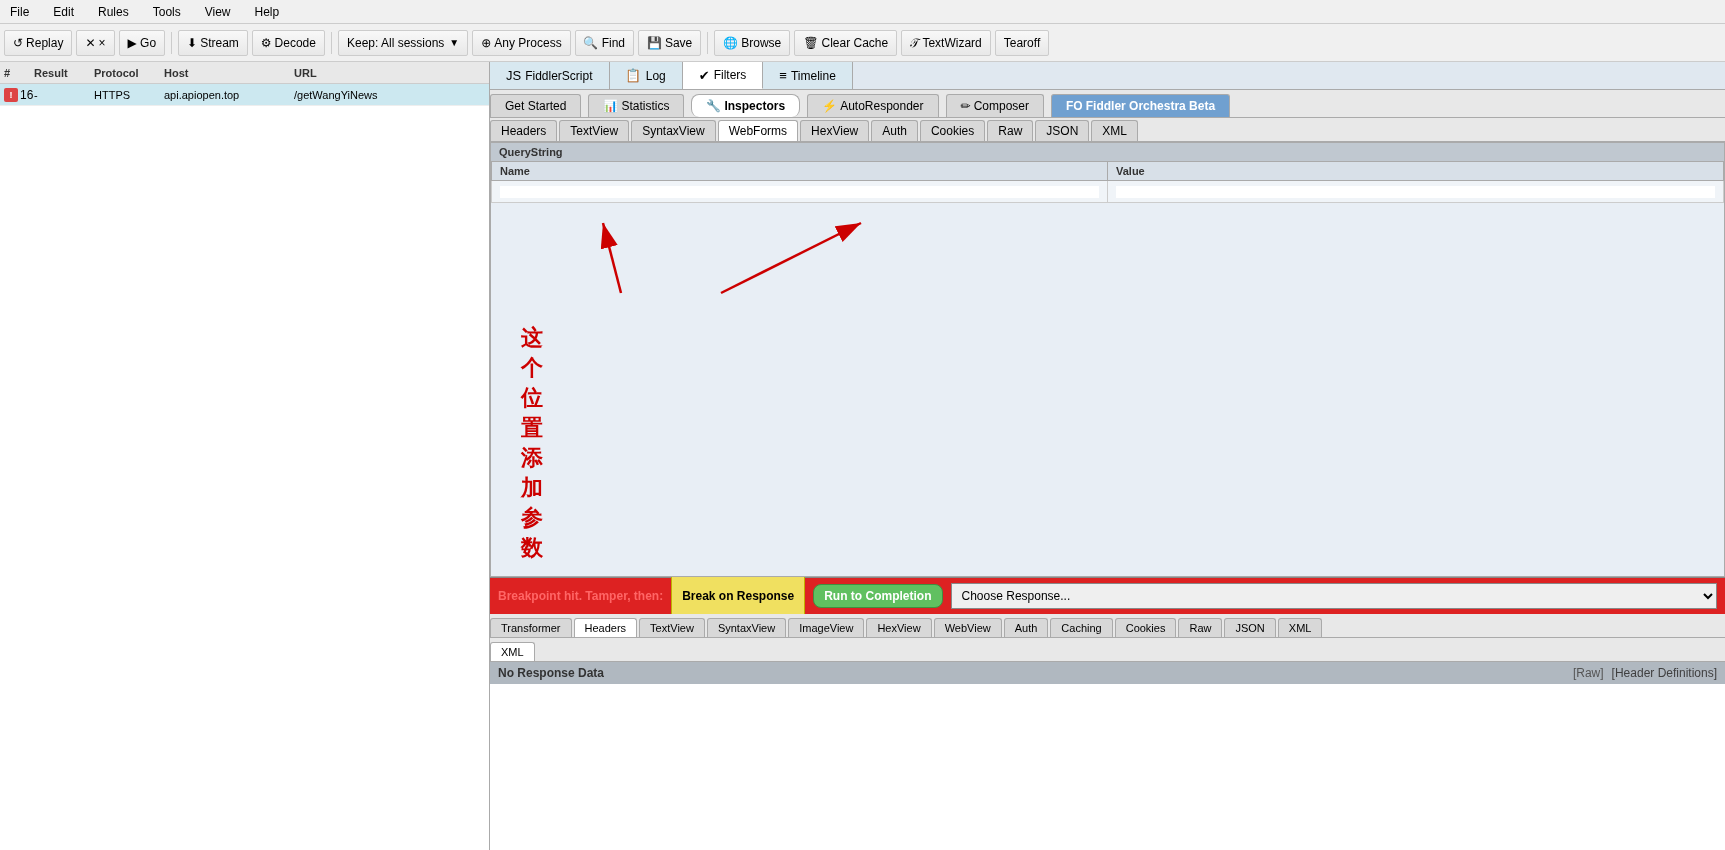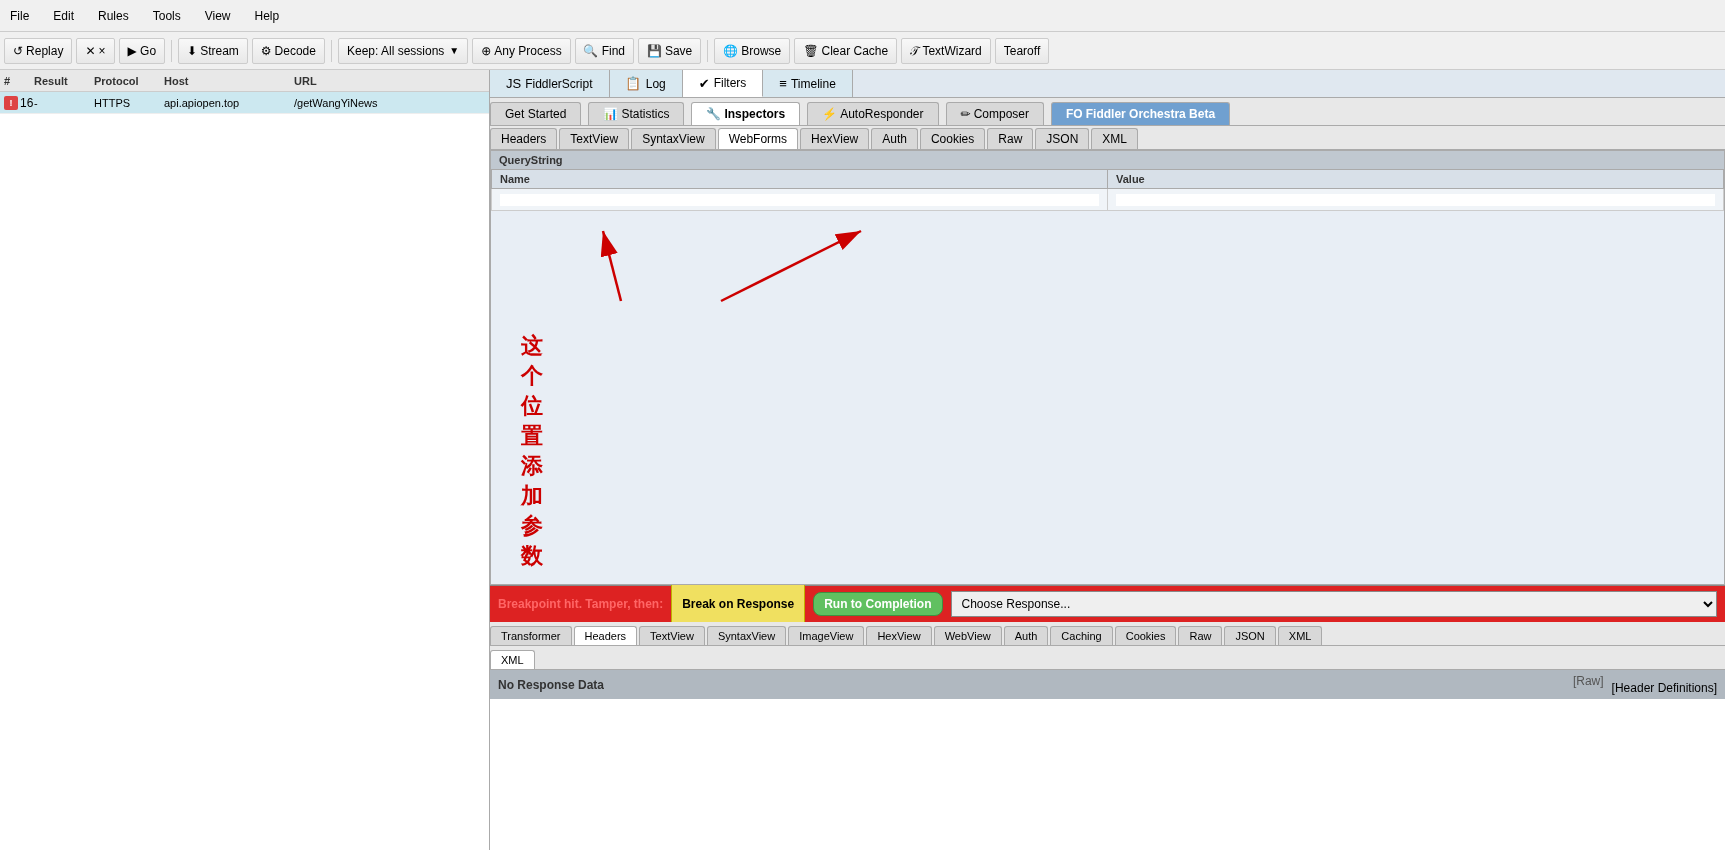--- a/index.html
+++ b/index.html
@@ -1,19 +1,19 @@
 <!DOCTYPE html>
 <html><head>
   <meta charset="utf-8">
   <style>
     * { box-sizing: border-box; margin: 0; padding: 0; font-family: 'Segoe UI', Tahoma, sans-serif; font-size: 12px; }
     body { background: #f0f0f0; overflow: hidden; width: 1725px; height: 850px; }
 
     
-    .menubar { background: #f0f0f0; border-bottom: 1px solid #ccc; display: flex; align-items: center; padding: 2px 4px; gap: 12px; height: 32px; }
+    .menubar { background: #f0f0f0; border-bottom: 1px solid #ccc; display: flex; align-items: center; padding: 2px 4px; gap: 12px; height: 24px; }
     .menubar-item { cursor: pointer; padding: 2px 6px; font-size: 12px; }
 
     
     .toolbar { background: #f0f0f0; border-bottom: 1px solid #ccc; display: flex; align-items: center; padding: 2px 4px; gap: 4px; height: 38px; }
     .toolbar-btn { display: flex; align-items: center; gap: 3px; padding: 3px 8px; border: 1px solid #ccc; background: linear-gradient(to bottom, #f8f8f8, #e8e8e8); cursor: pointer; font-size: 12px; border-radius: 2px; height: 26px; }
     .toolbar-sep { width: 1px; background: #ccc; height: 22px; margin: 0 2px; }
     .toolbar-dropdown { display: flex; align-items: center; }
     .toolbar-dropdown-arrow { font-size: 10px; margin-left: 2px; }
 
     
@@ -34,21 +34,21 @@
 
     
     .top-tabs { display: flex; background: #e0e8f0; border-bottom: 1px solid #aaa; height: 28px; }
     .top-tab { display: flex; align-items: center; gap: 4px; padding: 4px 16px; border-right: 1px solid #aaa; cursor: pointer; font-size: 11px; background: #d8e8f0; }
     .top-tab.active { background: white; border-bottom: 1px solid white; }
     .top-tab-icon { font-size: 13px; }
 
     
     .inspector-tabs { display: flex; background: #e8e8e8; border-bottom: 1px solid #aaa; height: 28px; align-items: flex-end; }
     .inspector-tab { padding: 4px 14px; border: 1px solid #aaa; border-bottom: none; cursor: pointer; font-size: 11px; background: #d8d8d8; margin-right: 7px; border-radius: 3px 3px 0 0; }
-    .inspector-tab.active { background: white; font-weight: bold; }
+    .inspector-tab.active { background: white; font-weight: bold; border-radius: 8px; }
     .inspector-tab.highlighted { background: #70a0d0; color: white; font-weight: bold; }
 
     
     .request-tabs { display: flex; background: #e8e8e8; border-bottom: 1px solid #aaa; height: 24px; align-items: flex-end; }
     .request-tab { padding: 3px 10px; border: 1px solid #aaa; border-bottom: none; cursor: pointer; font-size: 11px; background: #d8d8d8; margin-right: 2px; border-radius: 3px 3px 0 0; }
     .request-tab.active { background: white; }
 
     
     .webforms-content { flex: 1; background: #e8eef5; border: 1px solid #aaa; margin: 0; overflow: auto; position: relative; }
     .querystring-header { background: #c0c8d0; padding: 3px 8px; font-weight: bold; font-size: 11px; color: #333; }
@@ -71,21 +71,21 @@
     
     .response-tabs { display: flex; background: #e8e8e8; border-bottom: 1px solid #aaa; height: 24px; align-items: flex-end; flex-wrap: wrap; }
     .response-tab { padding: 3px 10px; border: 1px solid #aaa; border-bottom: none; cursor: pointer; font-size: 11px; background: #d8d8d8; margin-right: 2px; border-radius: 3px 3px 0 0; }
     .response-tab.active { background: white; }
 
     
     .no-response-bar { background: #b0b8c0; padding: 4px 8px; display: flex; justify-content: space-between; align-items: center; }
     .no-response-label { font-weight: bold; font-size: 12px; color: #333; }
     .no-response-links { display: flex; gap: 8px; font-size: 11px; }
     .no-response-link { color: #555; cursor: pointer; }
-    .no-response-link.blue { color: #000000; cursor: pointer; margin-top: 7px; }
+    .no-response-link.blue { color: #404040; cursor: pointer; }
 
     .response-body { flex: 1; background: white; }
 
     
     .right-panel-top { display: flex; flex-direction: column; height: 460px; border-bottom: 1px solid #888; }
     .right-panel-bottom { display: flex; flex-direction: column; flex: 1; }
   </style>
 </head>
 <body>
 

